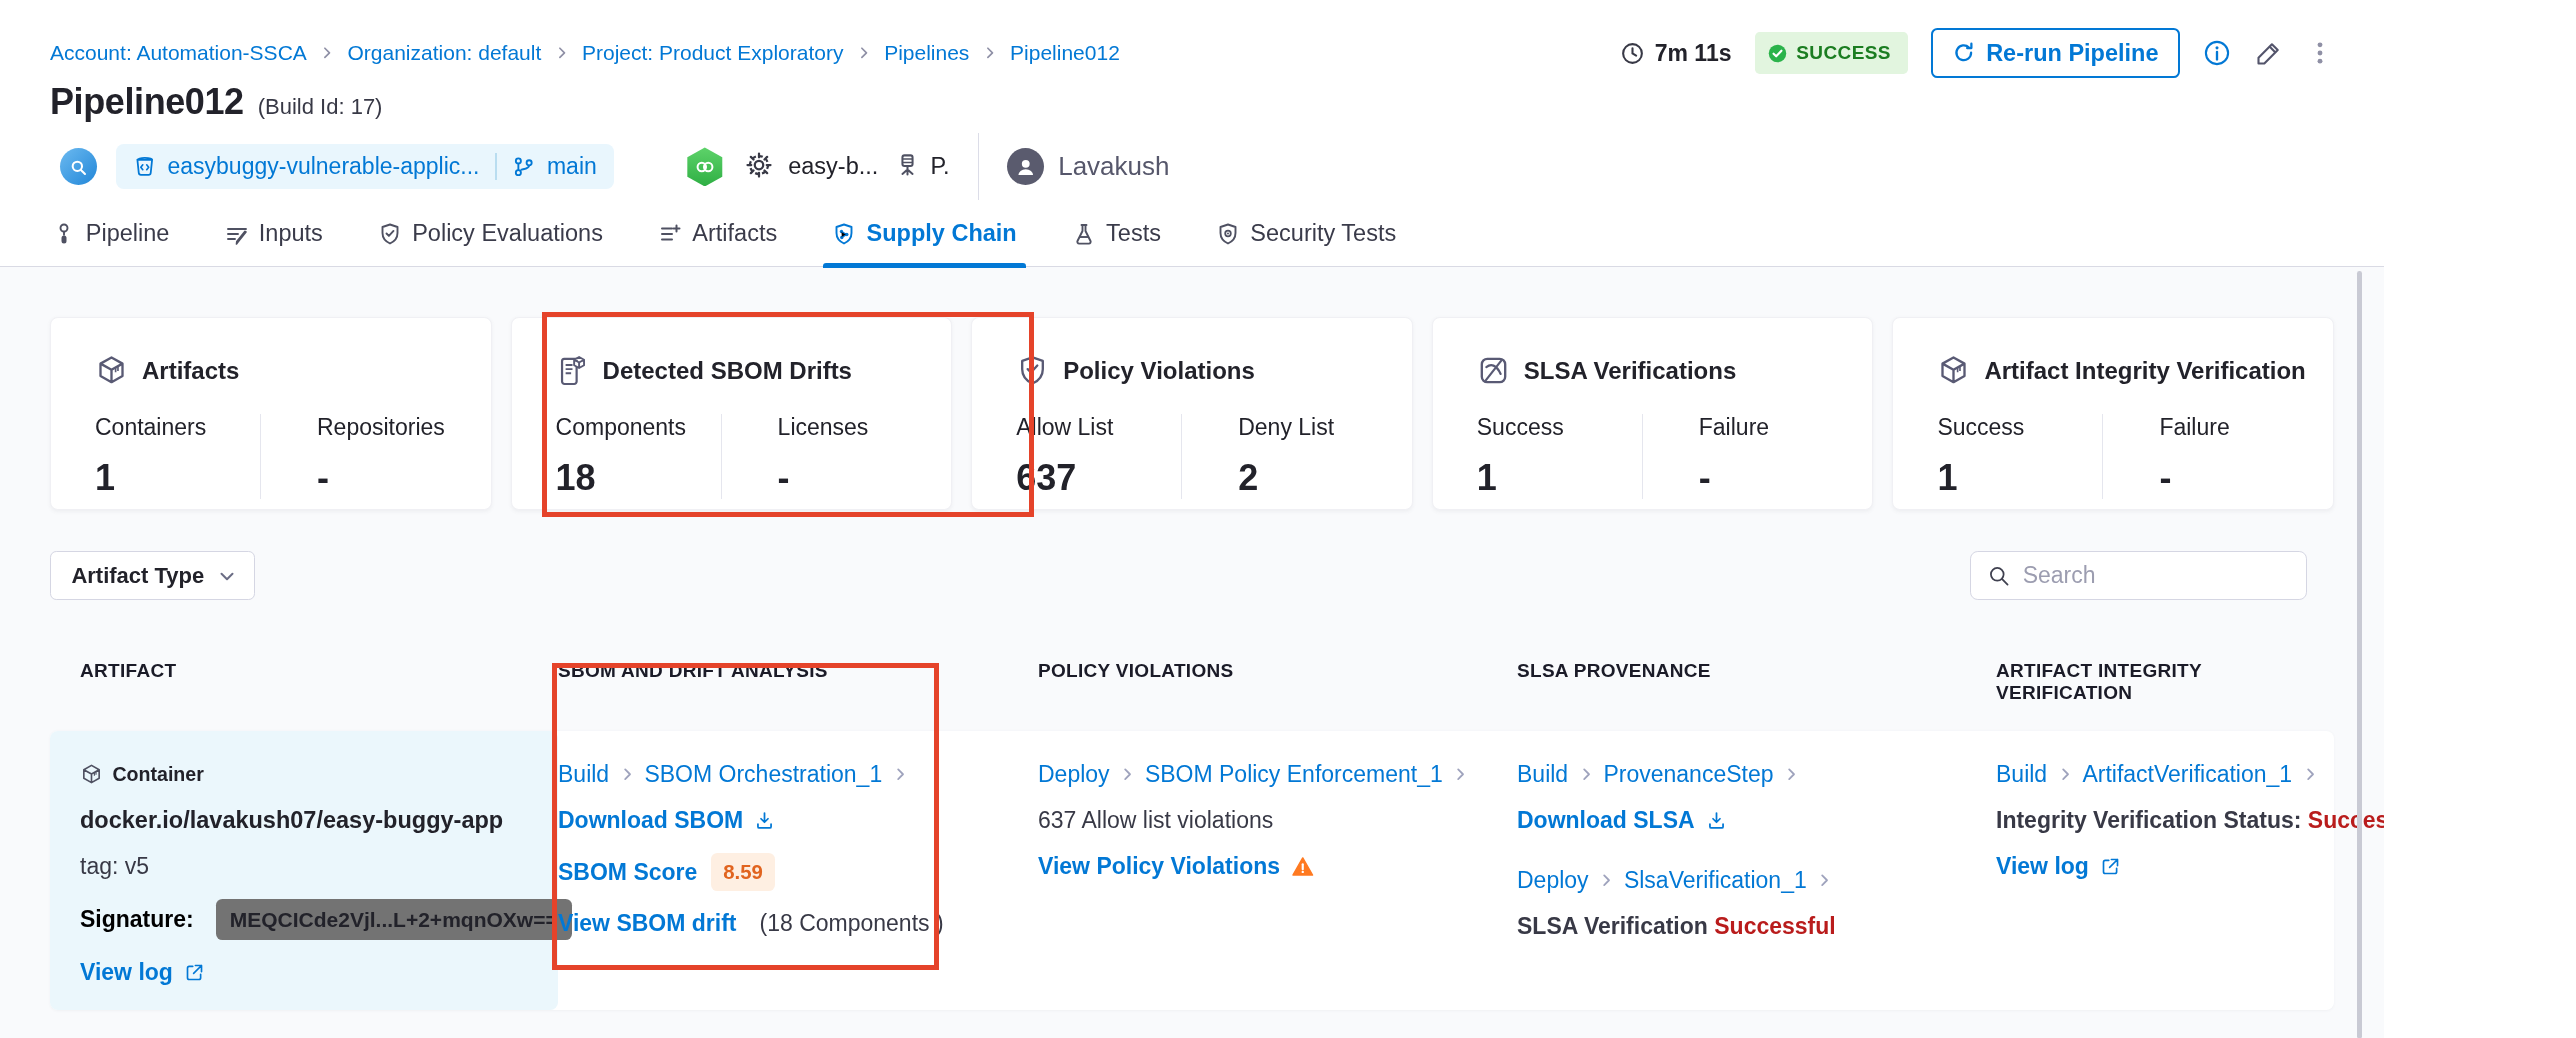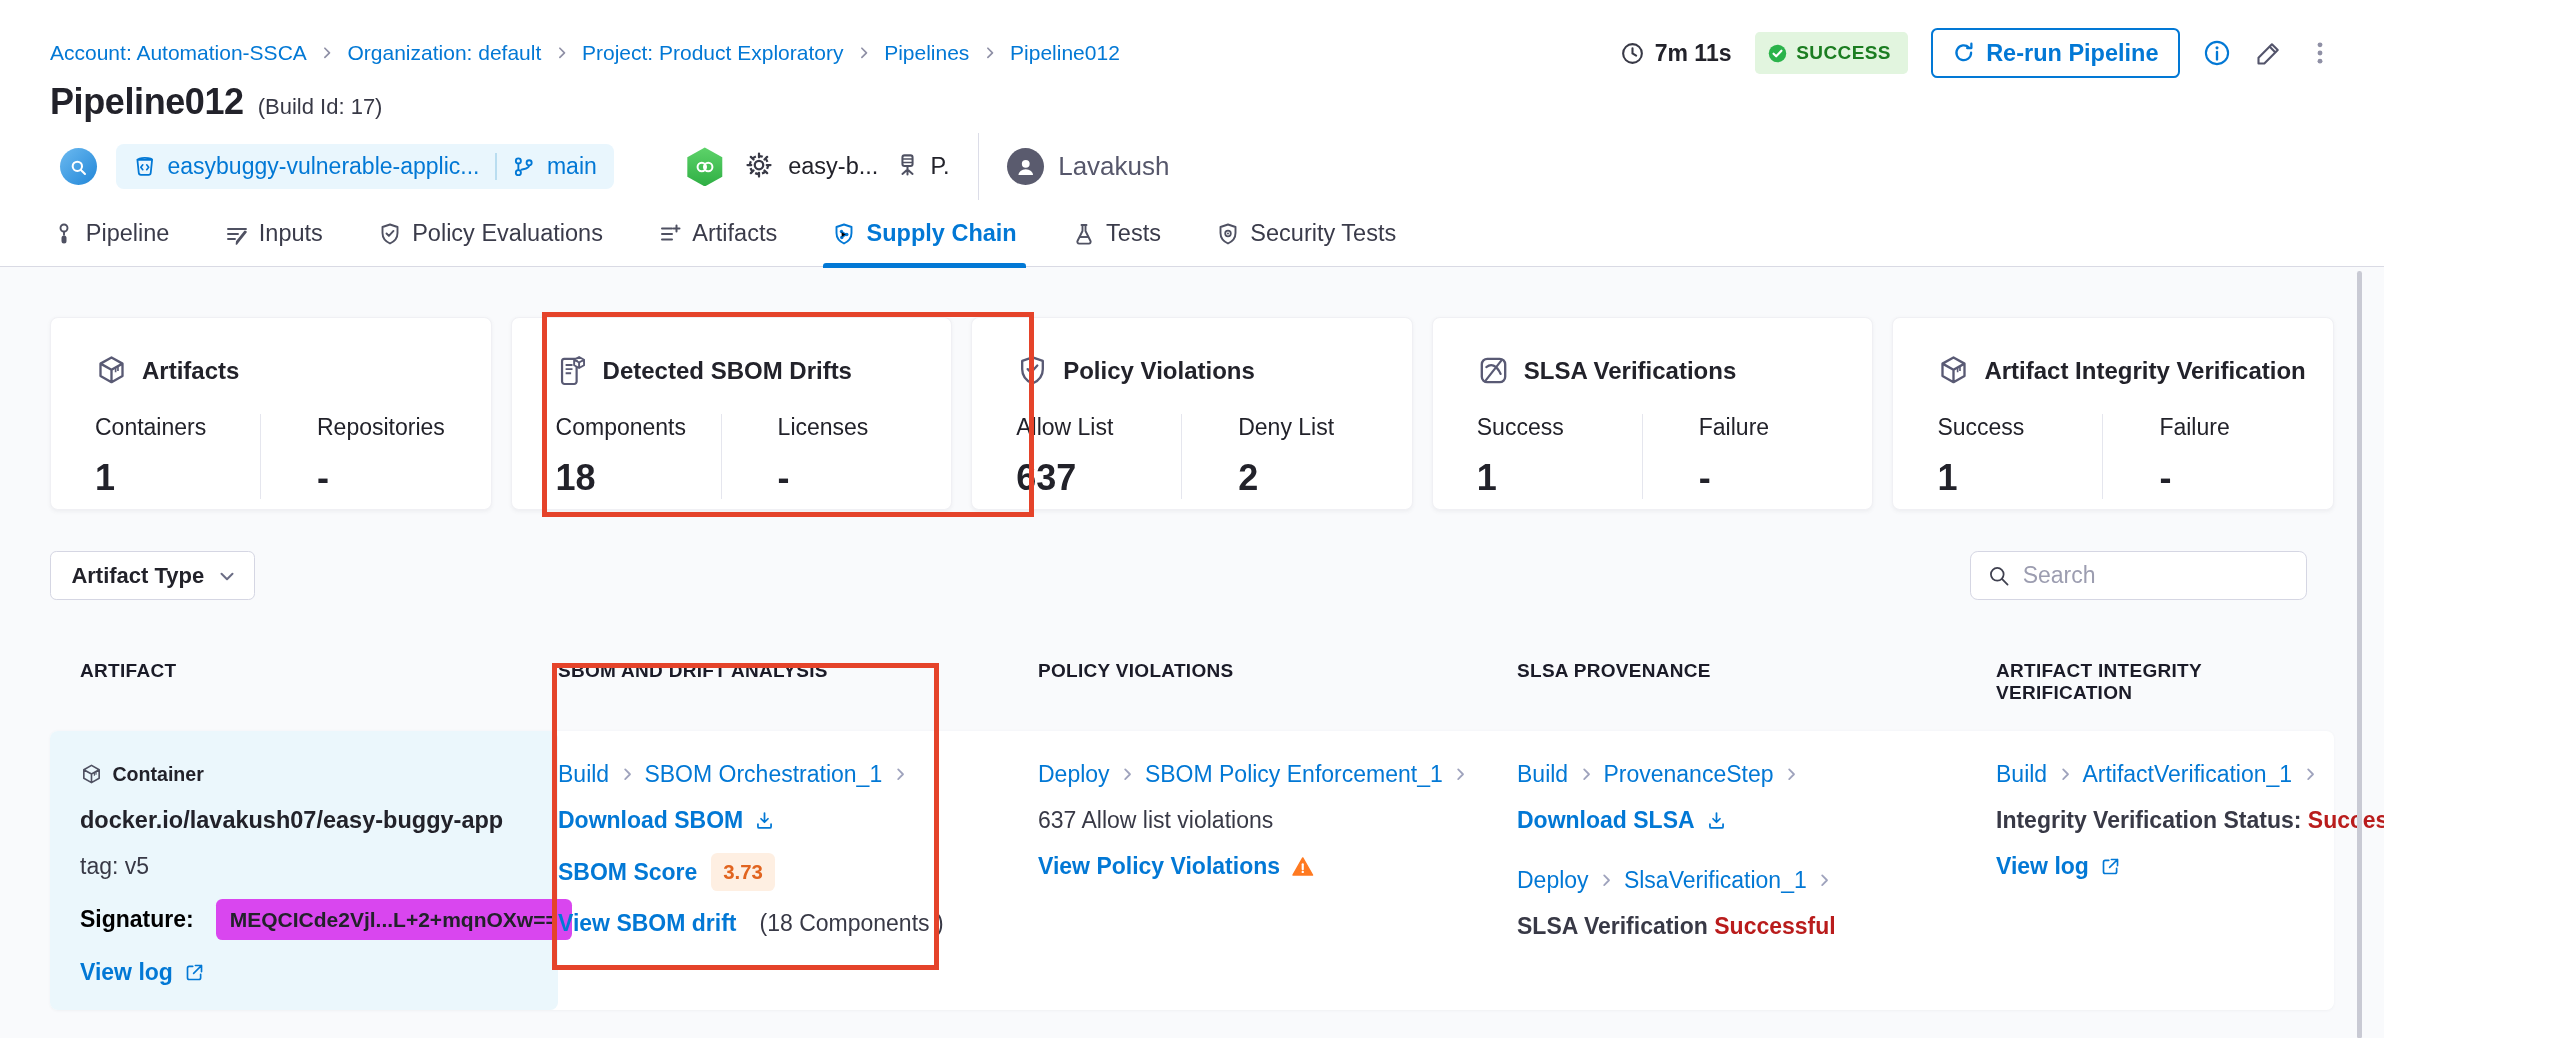--- a/index.html
+++ b/index.html
@@ -94,21 +94,21 @@
   .crumb-sep svg { width:16.5px; height:16.5px; }
   .crumb-sep.end { margin-right:0; }
   .dark { color:#383946; }
   .semib { font-weight:600; }
   .green { color:#b91c1c; font-weight:600; }
   .badge-type { display:flex; align-items:center; gap:9.4px; }
   .badge-type svg { width:23px; height:23px; color:#4f5162; }
   .badge-type span { font-size:19.6px; font-weight:700; color:#22222a; }
   .img-name { font-size:23.5px; font-weight:700; color:#22222a; }
   .sig-label { font-weight:700; color:#000000; }
-  .sig-pill { background:#d946ef; border-radius:6.3px; padding:7px 14px; font-size:21px; font-weight:600; color:#22222a; margin-left:22px; }
+  .sig-pill { background:#737373; border-radius:6.3px; padding:7px 14px; font-size:21px; font-weight:600; color:#22222a; margin-left:22px; }
   .inline-ic { display:inline-flex; align-items:center; margin-left:11px; }
   .inline-ic svg { width:21px; height:21px; color:#0278d5; }
   .score-pill { background:#feefe2; color:#e1641f; font-weight:700; font-size:20.4px; border-radius:6.3px; padding:5.5px 11.8px; margin-left:14px; }
   .drift-suffix { color:#383946; margin-left:23px; }
   .warn-ic { display:inline-flex; margin-left:11px; }
   .warn-ic svg { width:23.5px; height:23.5px; }
 
   
   .red-box { position:absolute; border:5.5px solid #e5432a; pointer-events:none; }
   .red-box-card { left:542px; top:312px; width:492px; height:205px; }
@@ -500,21 +500,21 @@
             <a class="link b">Download SBOM</a>
             <span class="inline-ic">
                 <svg viewBox="0 0 24 24">
                   <path d="M12 3.5v10M8 10l4 4 4-4" fill="none" stroke="currentColor" stroke-width="2" stroke-linecap="round" stroke-linejoin="round"></path>
                   <path d="M4.5 16v3a1.5 1.5 0 0 0 1.5 1.5h12a1.5 1.5 0 0 0 1.5-1.5v-3" fill="none" stroke="currentColor" stroke-width="2" stroke-linecap="round"></path>
                 </svg>
               </span>
           </div>
           <div class="line">
             <a class="link b">SBOM Score</a>
-            <span class="score-pill">3.73</span>
+            <span class="score-pill">8.59</span>
           </div>
           <div class="line">
             <a class="link b">View SBOM drift</a>
             <span class="drift-suffix">(18 Components )</span>
           </div>
         </div>
 
         <div class="cell">
           <div class="line">
             <a class="link">Deploy</a>

